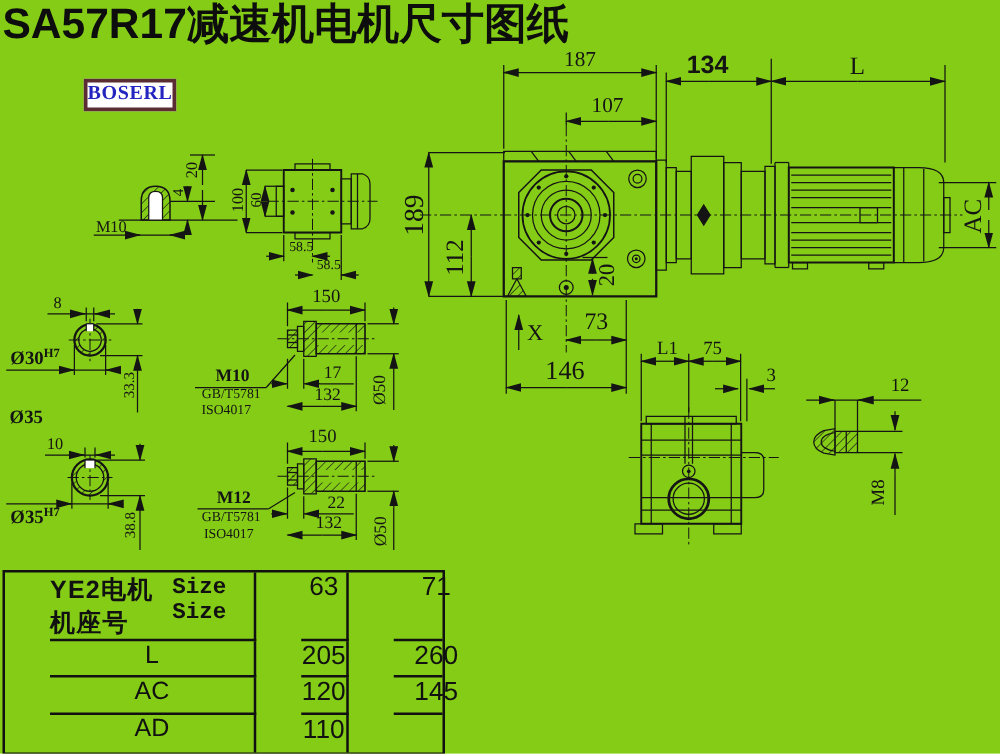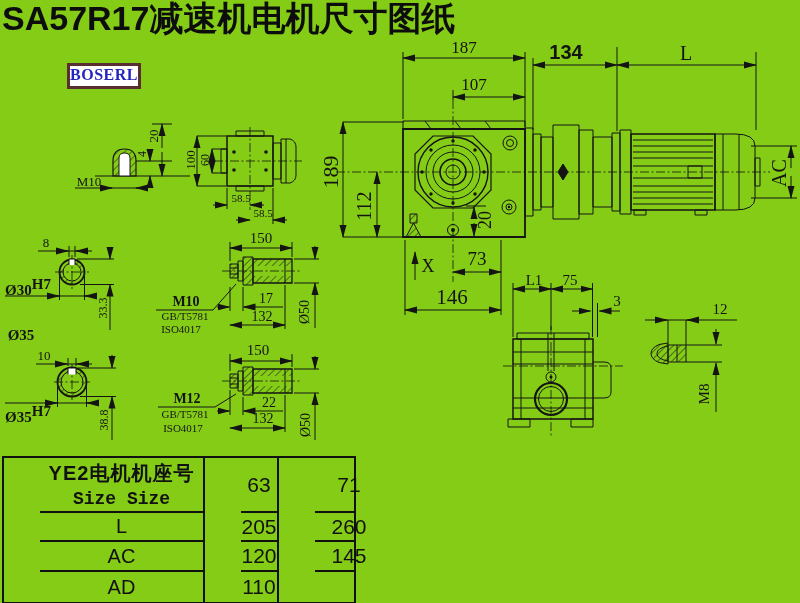--- a/index.html
+++ b/index.html
@@ -13,27 +13,27 @@
   svg{position:absolute;left:0;top:0;}
   svg *{vector-effect:non-scaling-stroke;}
   .lbl{position:absolute;transform:translate(-50%,-50%);white-space:nowrap;color:#141414;
        font-family:"Liberation Serif",serif;line-height:1;}
   .rot{transform:translate(-50%,-50%) rotate(-90deg);}
   .f11{font-size:11px;} .f12{font-size:12px;} .f13{font-size:13px;} .f14{font-size:14px;}
   .f15{font-size:15px;} .f17{font-size:17px;} .f18{font-size:18px;} .f19{font-size:19px;}
   .f20{font-size:20px;} .f21{font-size:21px;} .f22{font-size:22px;}
   .bold{font-weight:bold;}
   .sans{font-family:"Liberation Sans",sans-serif;}
-  .lbl sup{font-size:15px;vertical-align:super;}
+  .lbl sup{font-size:10px;vertical-align:super;}
   
   #size-table{position:absolute;left:2px;top:456px;width:350px;height:144px;border:2px solid #111;
               display:grid;grid-template-columns:201px 74px 75px;grid-template-rows:55px 29px 30px 30px;
               font-family:"Liberation Sans",sans-serif;color:#111;}
   #size-table .cell{border-right:2px solid #111;border-bottom:2px solid #111;
-                    display:flex;flex-direction:column;align-items:center;justify-content:center;margin-left:36px;}
+                    display:flex;flex-direction:row;align-items:flex-start;justify-content:center;margin-left:36px;}
   #size-table .cell:nth-child(3n){border-right:none;padding-left:29px;}
   #size-table .cell.last{border-bottom:none;}
   .hdr-cn{font-size:20px;font-weight:bold;letter-spacing:1px;}
   .hdr-en{font-family:"Liberation Mono",monospace;font-size:18px;font-weight:bold;margin-top:2px;}
   .num{font-size:21px;}
   .rowlab{font-size:20px;}
 </style>
 </head>
 <body>
 
@@ -376,21 +376,21 @@
       </g>
     </g>
   </svg>
 
   <div id="page-title">SA57R17减速机电机尺寸图纸</div>
   <div id="logo">
     <span>BOSERL</span>
   </div>
 
   <span class="lbl f17" style="left:464px;top:47px">187</span>
-  <span class="lbl f17" style="left:474px;top:84px">107</span>
+  <span class="lbl f17" style="left:486px;top:84px">107</span>
   <span class="lbl f20 bold sans" style="left:566px;top:52px">134</span>
   <span class="lbl f20" style="left:686px;top:53px">L</span>
 
   <span class="lbl rot f22" style="left:331px;top:172px">189</span>
   <span class="lbl rot f20" style="left:364px;top:206px">112</span>
   <span class="lbl rot f18" style="left:485px;top:220px">20</span>
   <span class="lbl f18" style="left:428px;top:266px">X</span>
   <span class="lbl f19" style="left:477px;top:258px">73</span>
   <span class="lbl f21" style="left:452px;top:297px">146</span>
   <span class="lbl rot f20" style="left:779px;top:173px">AC</span>

